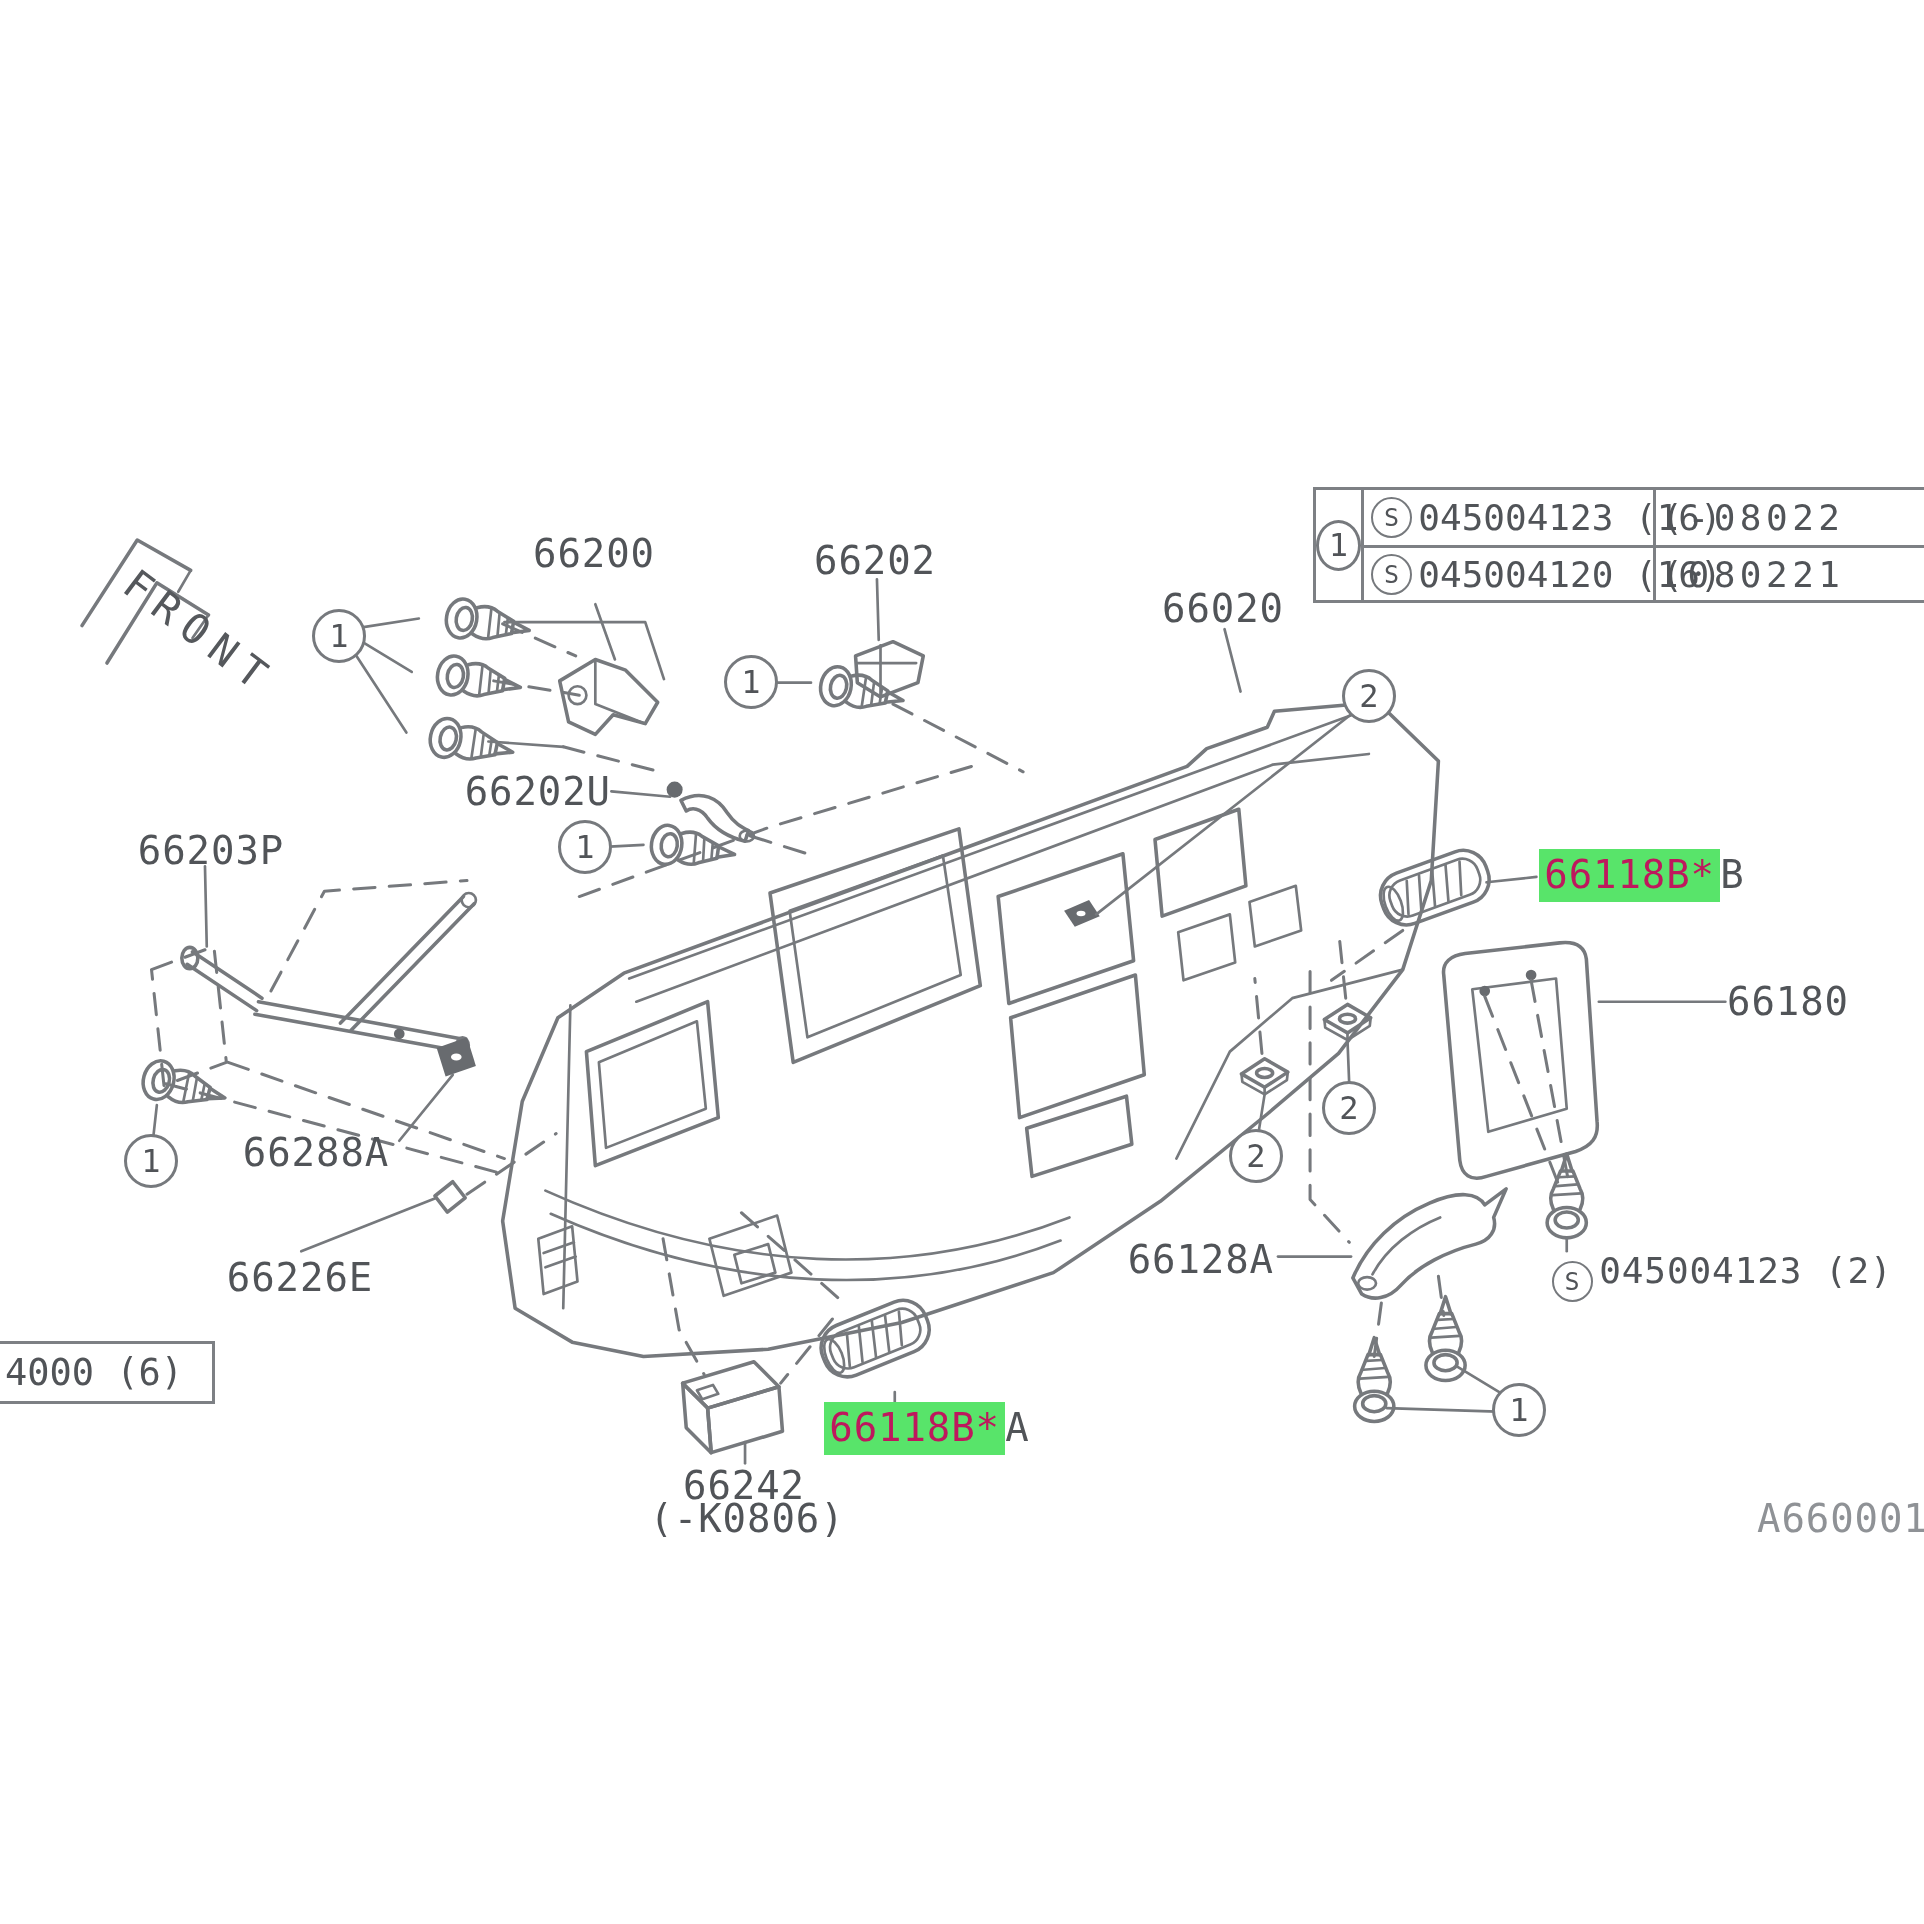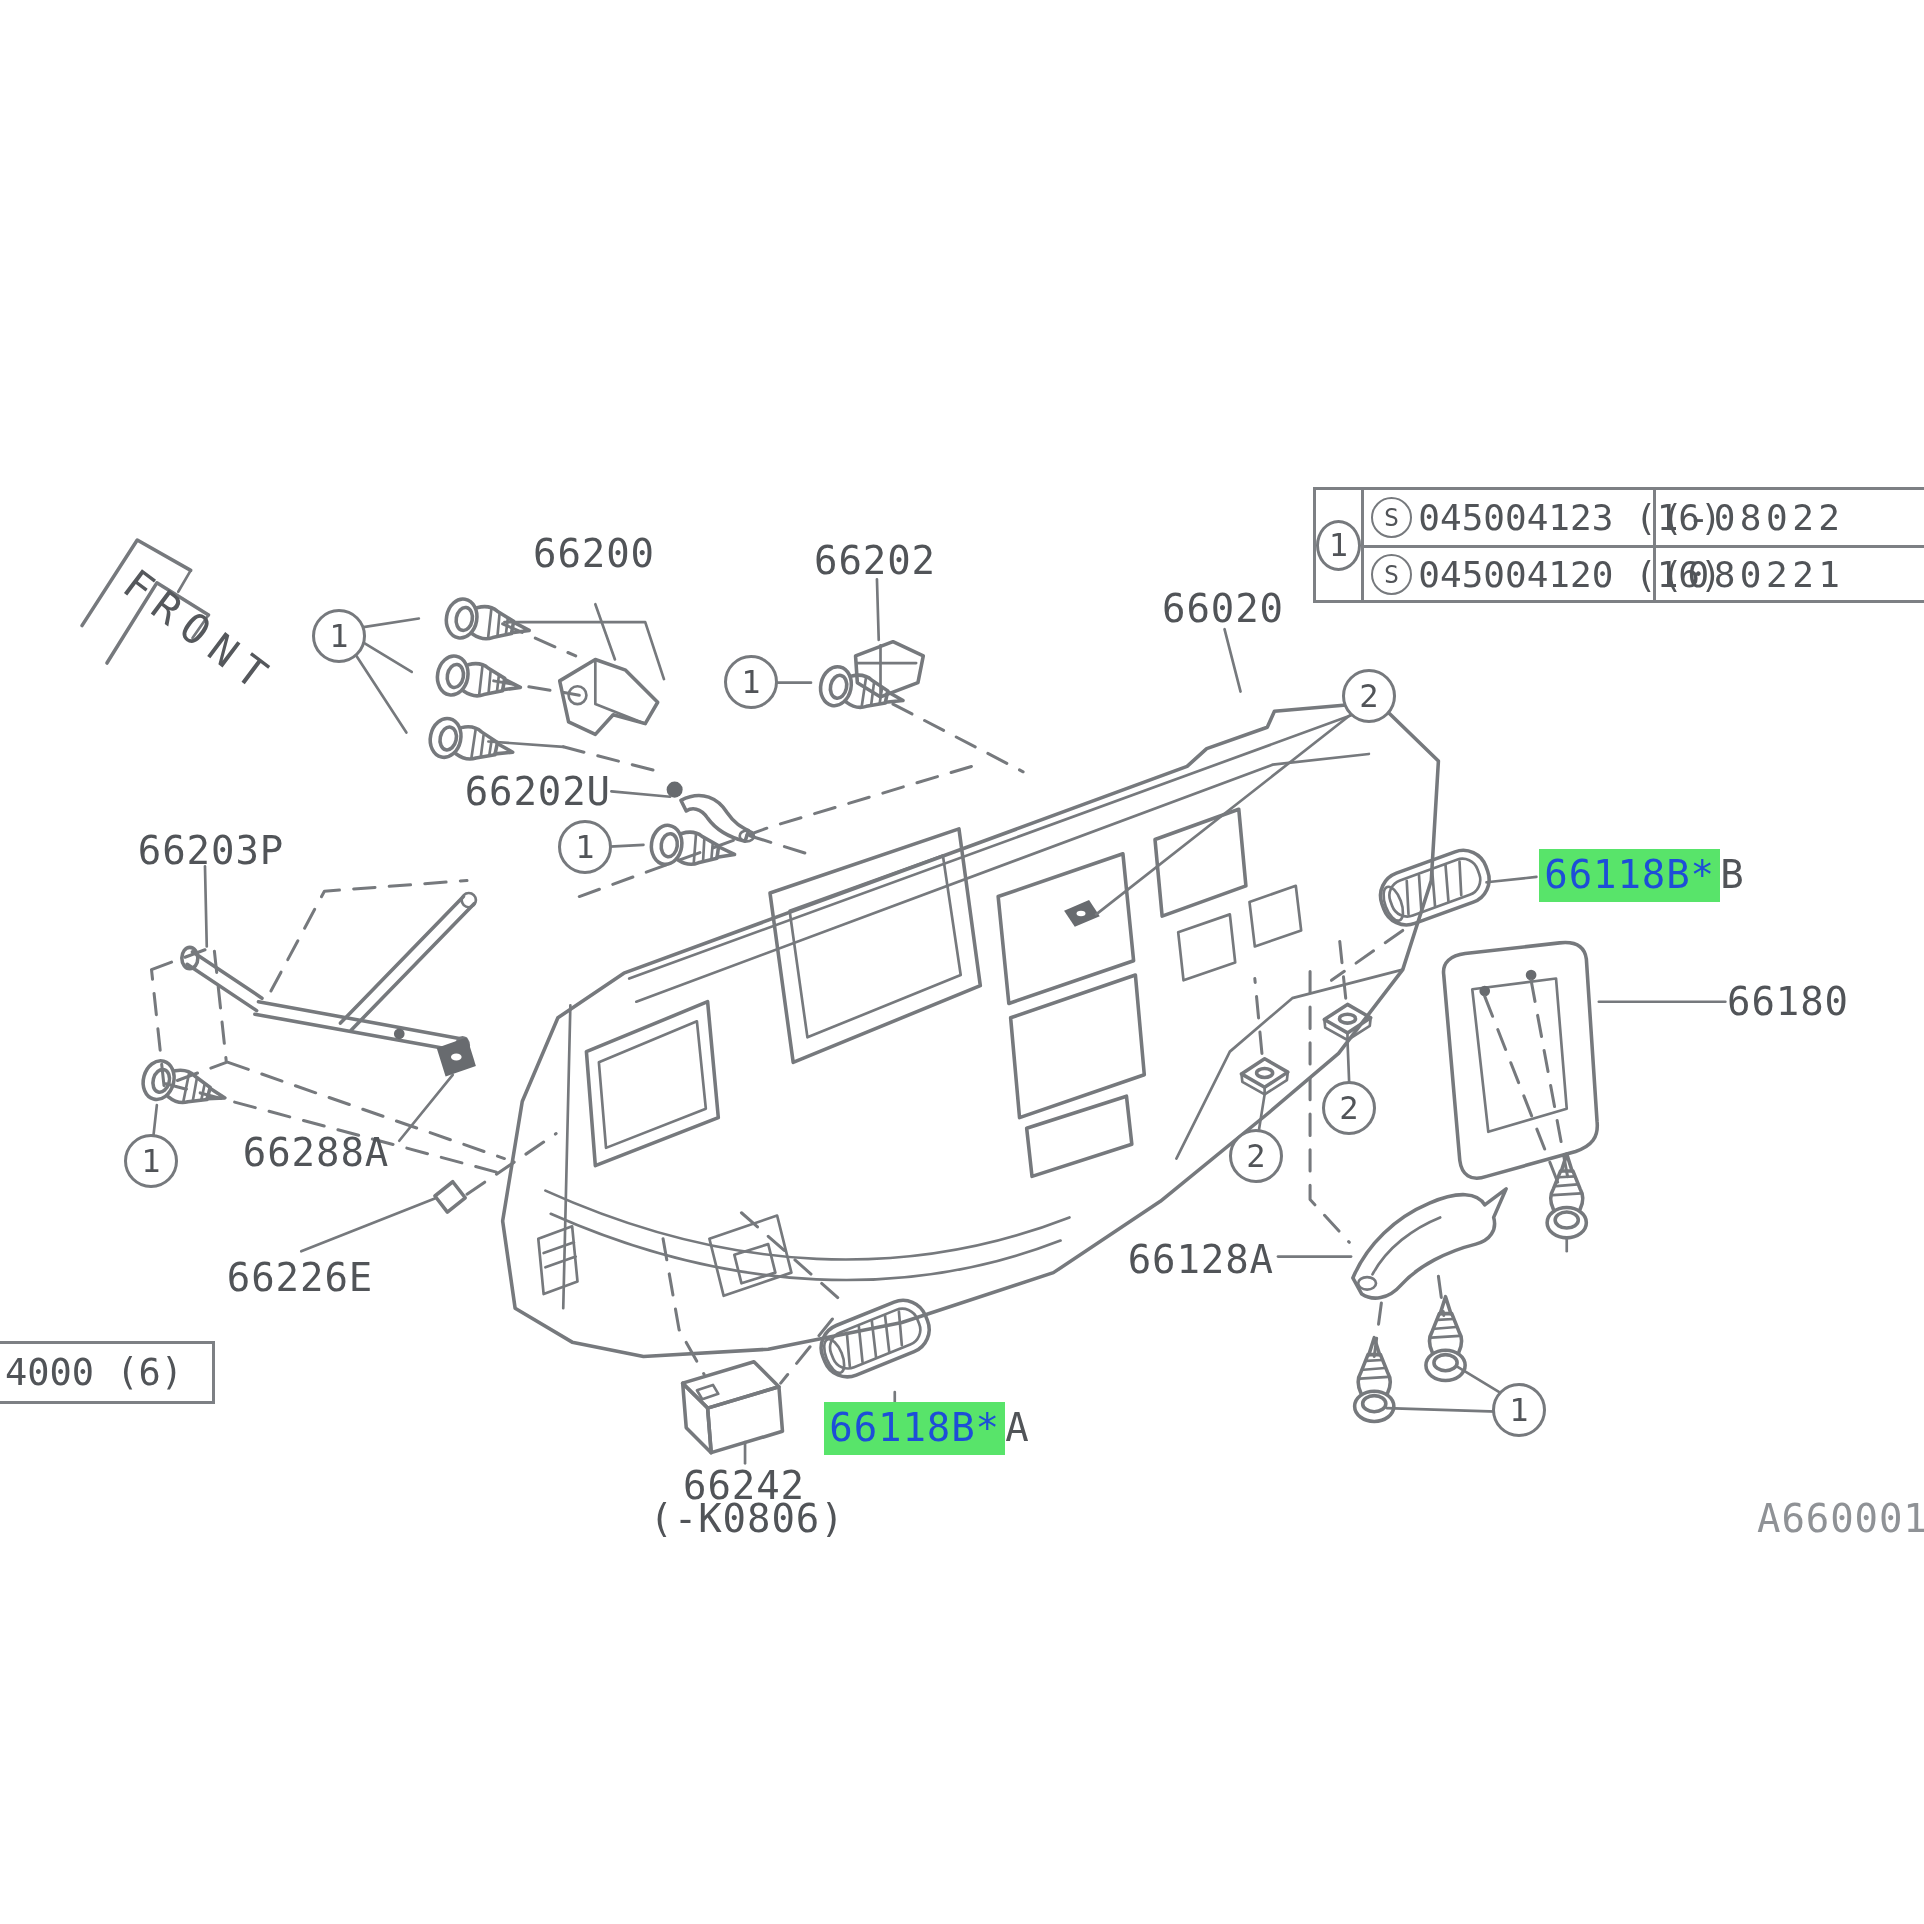--- a/index.html
+++ b/index.html
@@ -9,21 +9,21 @@
   svg *{fill:none;stroke:#76797d;stroke-width:4;stroke-linecap:round;stroke-linejoin:round}
   svg .dash{stroke-dasharray:24 16;stroke-width:3.4}
   svg .thin{stroke-width:3}
   svg .dk{fill:#686b6f;stroke:none}
   svg .hole{fill:#ffffff;stroke:none}
   .lbl{position:absolute;font-size:39px;letter-spacing:0.9px;white-space:nowrap;line-height:1}
   .ctr{transform:translateX(-50%)}
   .rgt{transform:translateX(-100%)}
   .small{font-size:36px}
   .lite{color:#8f9296}
-  .hl{background:#58e46a;color:#1d4ed8;padding:2.7px 5.3px 4.5px 5.3px}
+  .hl{background:#58e46a;color:#be185d;padding:2.7px 5.3px 4.5px 5.3px}
   .callout{position:absolute;width:48px;height:48px;border:3.6px solid #76797d;border-radius:50%;
            background:#fff;display:flex;align-items:center;justify-content:center;
            font-size:32px;transform:translate(-50%,-50%)}
   .scircle{display:inline-flex;width:37px;height:37px;border:2.7px solid #76797d;border-radius:50%;
            align-items:center;justify-content:center;font-size:25px;margin-right:6.2px;
            vertical-align:-7.1px;background:#fff;flex:none}
   #fastTable{position:absolute;left:1313px;top:487px;width:645px;height:110px;
              border:3.6px solid #7d8084;display:grid;grid-template-columns:48px 289px 1fr;
              grid-template-rows:1fr 1fr;background:#fff;font-size:36px}
   #fastTable .c1{grid-row:1/3;border-right:3.6px solid #7d8084;display:flex;align-items:center;justify-content:center}
@@ -216,20 +216,23 @@
   <div class="lbl" style="left:1727px;top:982px">66180</div>
   <div class="lbl rgt" style="left:1274px;top:1240px">66128A</div>
 
   <div class="lbl" style="left:824px;top:1408px">
     <span class="hl">66118B*</span><span>A</span>
   </div>
   <div class="lbl" style="left:1539px;top:855px">
     <span class="hl">66118B*</span><span>B</span>
   </div>
 
+  <div class="lbl small" style="left:1552px;top:1253px">
+    <span class="scircle">S</span><span>045004123 (2)</span>
+  </div>
 
   <div id="fastTable">
     <div class="c1">
       <div class="callout">
           <span>1</span>
         </div>
     </div>
     <div class="cell">
       <span class="scircle">S</span>
       <span>045004123 (16)</span>

